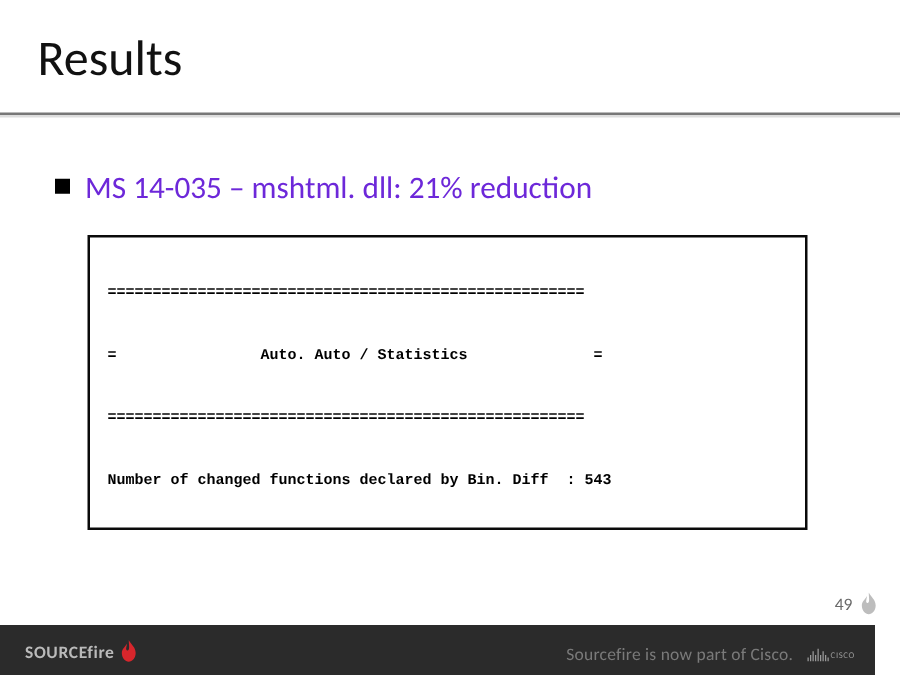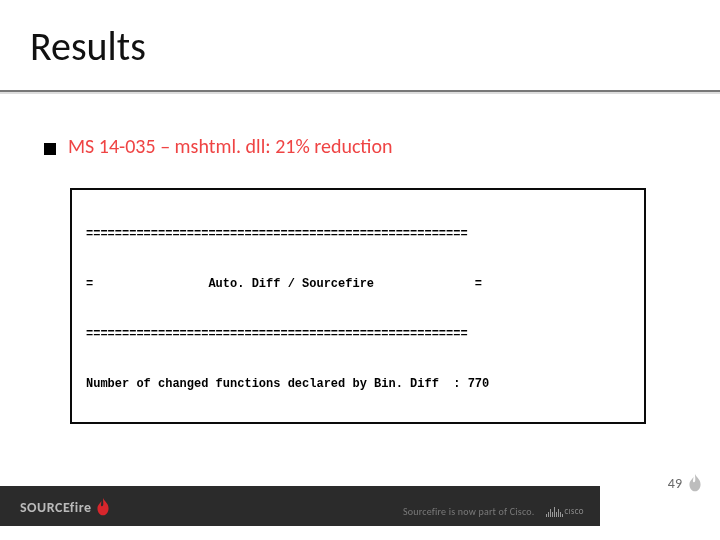--- a/index.html
+++ b/index.html
@@ -55,22 +55,22 @@
     gap: 12px;
   }
   .bullet-square {
     width: 12px;
     height: 12px;
     background: #000;
     margin-top: 9px;
     flex: 0 0 auto;
   }
   .bullet-text {
-    font-size: 20px;
-    color: #ef4444;
+    font-size: 25px;
+    color: #6d28d9;
   }
   .code-box {
     position: absolute;
     top: 188px;
     left: 70px;
     width: 576px;
     height: 236px;
     border: 2px solid #0a0a0a;
     box-sizing: border-box;
     padding: 14px 14px 10px 14px;
@@ -82,23 +82,23 @@
     white-space: pre;
     overflow: hidden;
   }
   .code-line {
     margin-bottom: 14px;
   }
   .code-line:last-child { margin-bottom: 0; }
 
   .footer {
     position: absolute;
-    bottom: 14px;
+    bottom: 0;
     left: 0;
-    width: 600px;
+    width: 700px;
     height: 40px;
     background: #2b2b2b;
   }
   .footer-left {
     position: absolute;
     left: 20px;
     bottom: 10px;
     display: flex;
     align-items: center;
     gap: 4px;
@@ -116,21 +116,21 @@
   .footer-right {
     position: absolute;
     right: 16px;
     bottom: 8px;
     display: flex;
     align-items: center;
     gap: 12px;
   }
   .cisco-tag {
     color: #7a7a7a;
-    font-size: 10px;
+    font-size: 14px;
     letter-spacing: 0.2px;
   }
   .cisco {
     display: flex;
     flex-direction: row;
     align-items: center;
     gap: 1px;
   }
   .cisco-bars {
     display: flex;
@@ -172,23 +172,23 @@
     <div class="light"></div>
   </div>
 
   <div class="bullet-row">
     <div class="bullet-square"></div>
     <div class="bullet-text">MS 14-035 – mshtml. dll: 21% reduction</div>
   </div>
 
   <div class="code-box">
     <div class="code-line">=====================================================</div>
-    <div class="code-line">=                Auto. Diff / Sourcefire              =</div>
+    <div class="code-line">=                Auto. Auto / Statistics              =</div>
     <div class="code-line">=====================================================</div>
-    <div class="code-line">Number of changed functions declared by Bin. Diff  : 770</div>
+    <div class="code-line">Number of changed functions declared by Bin. Diff  : 543</div>
     
     
     
     
   </div>
 
   <div class="page-flame">
     <span class="slide-num">49</span>
     <svg class="flame" viewBox="0 0 20 26">
       <path d="M10 0 C13 6 18 8 18 15 C18 21 14 25 10 25 C6 25 2 21 2 15 C2 10 6 8 8 4 C8 6 7 8 7 10 C7 12 9 13 10 11 C11 9 10 4 10 0 Z" fill="#bdbdbd"></path>

